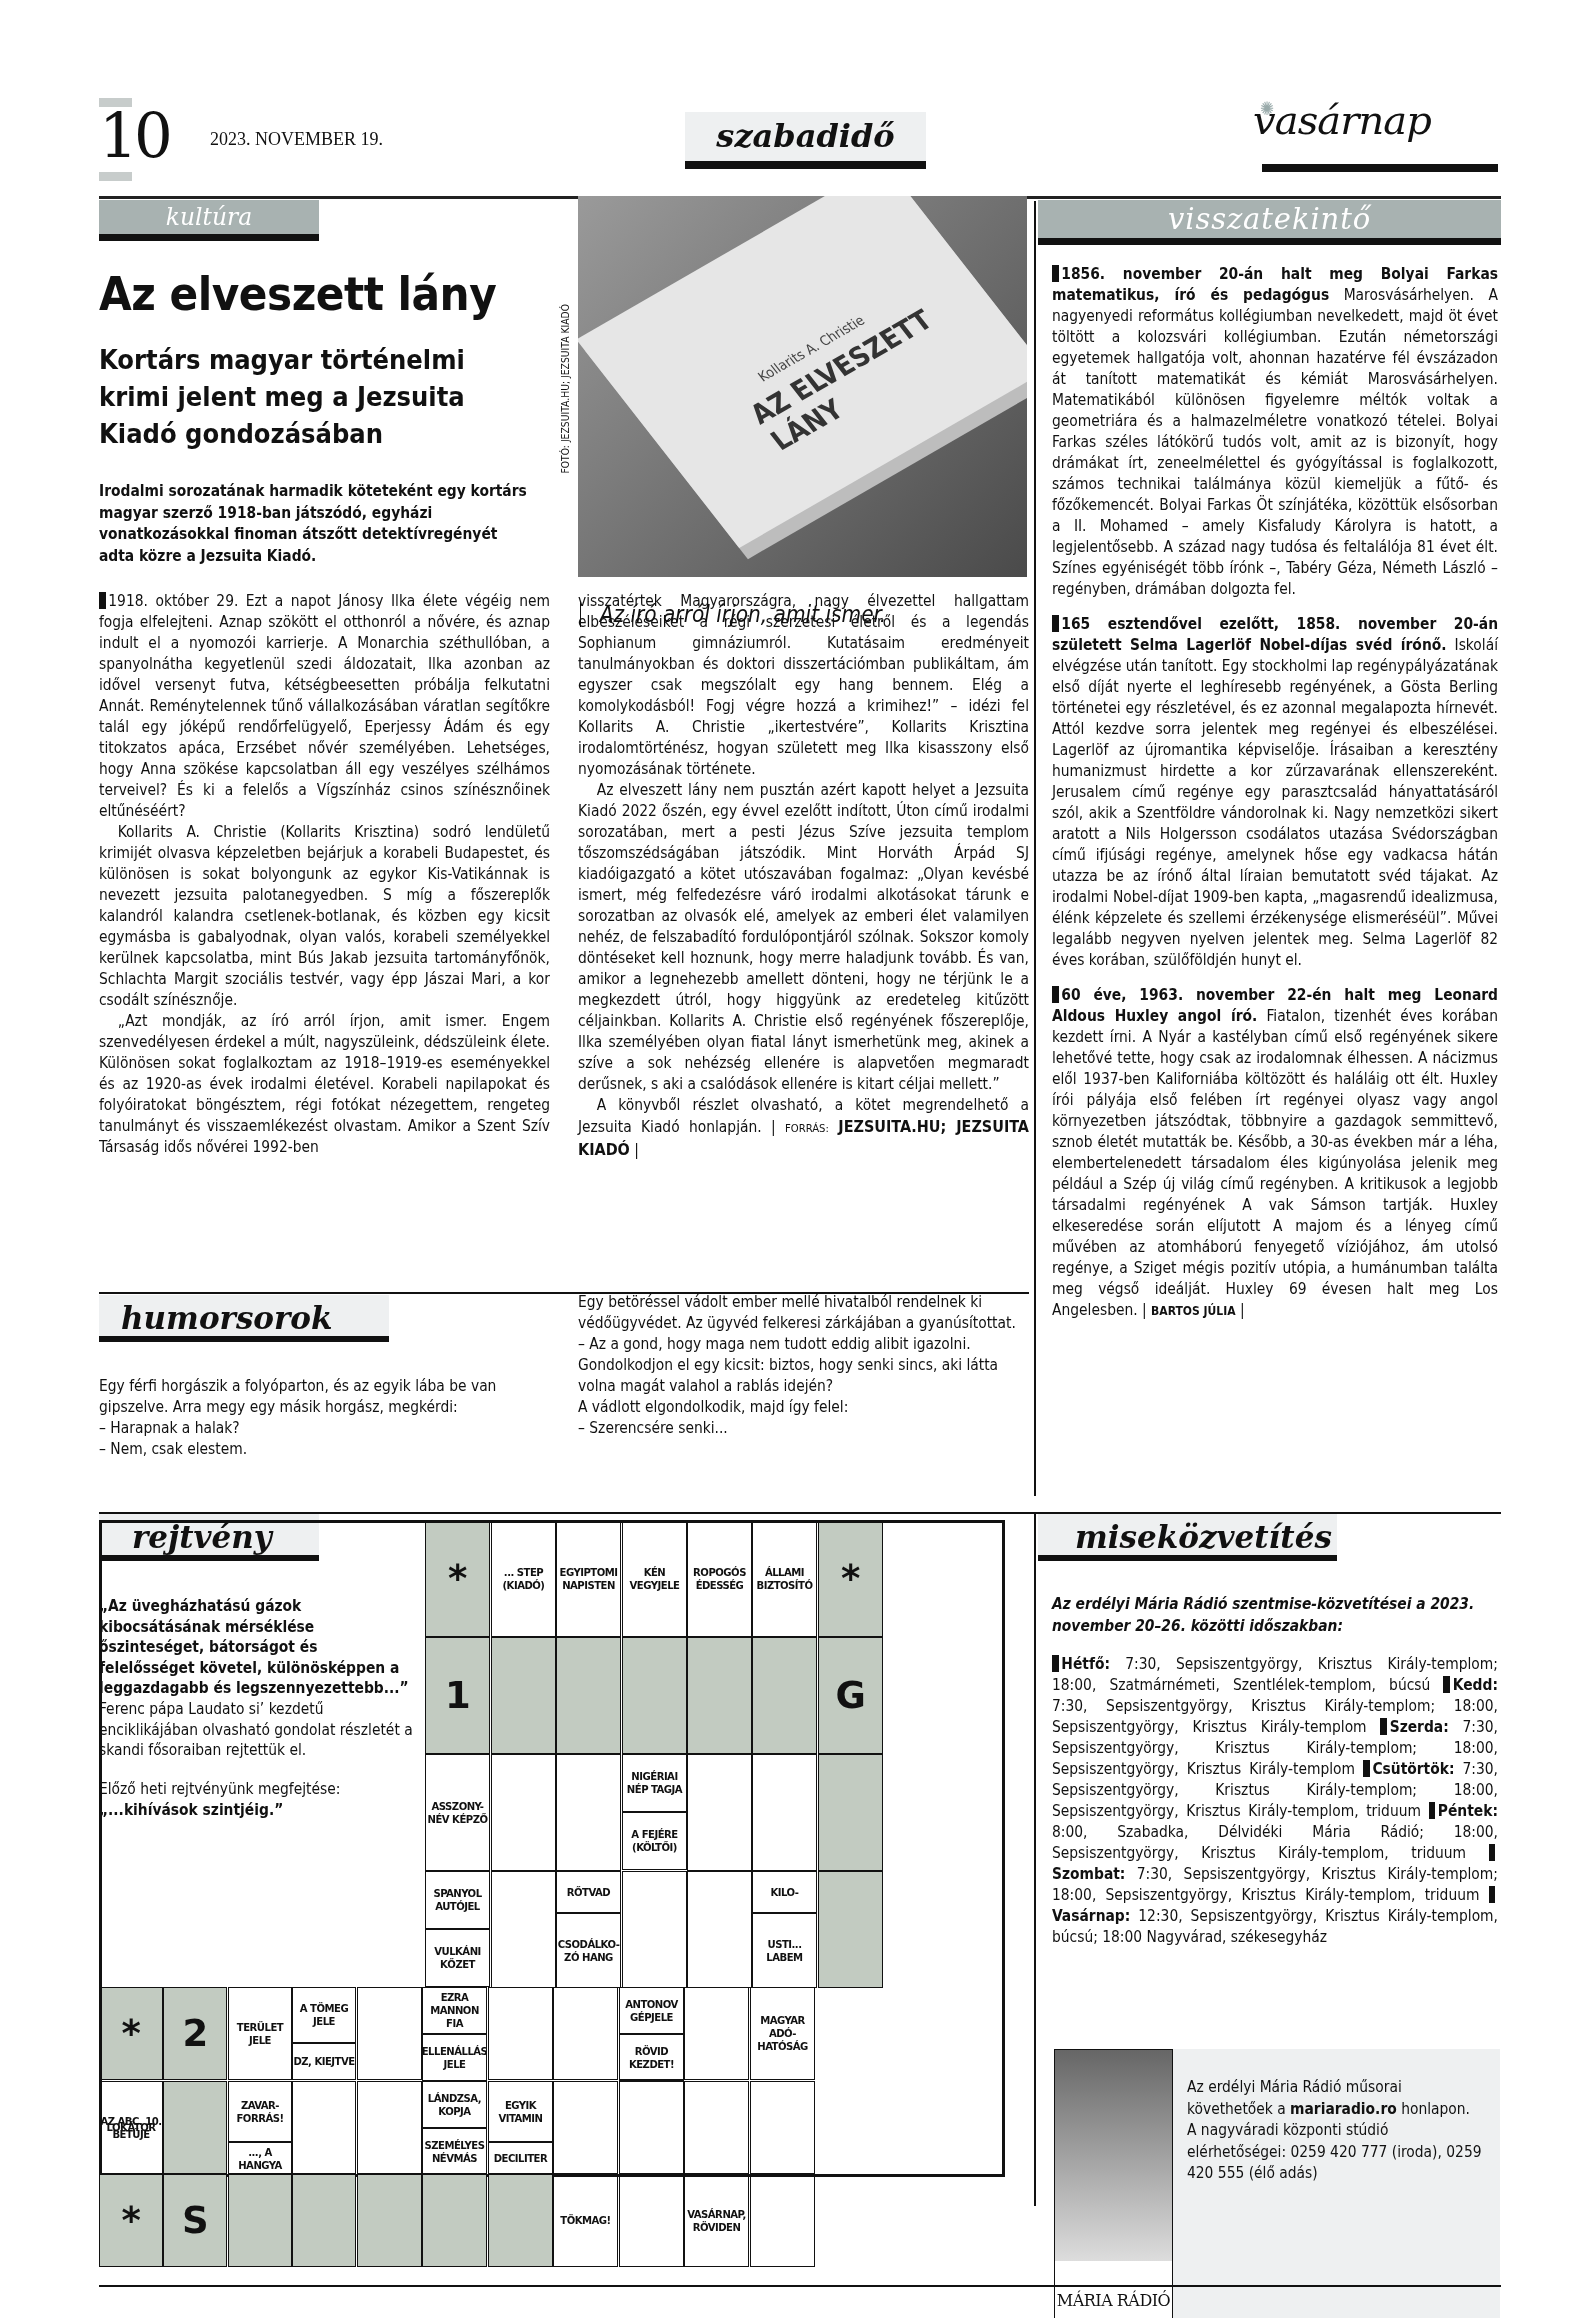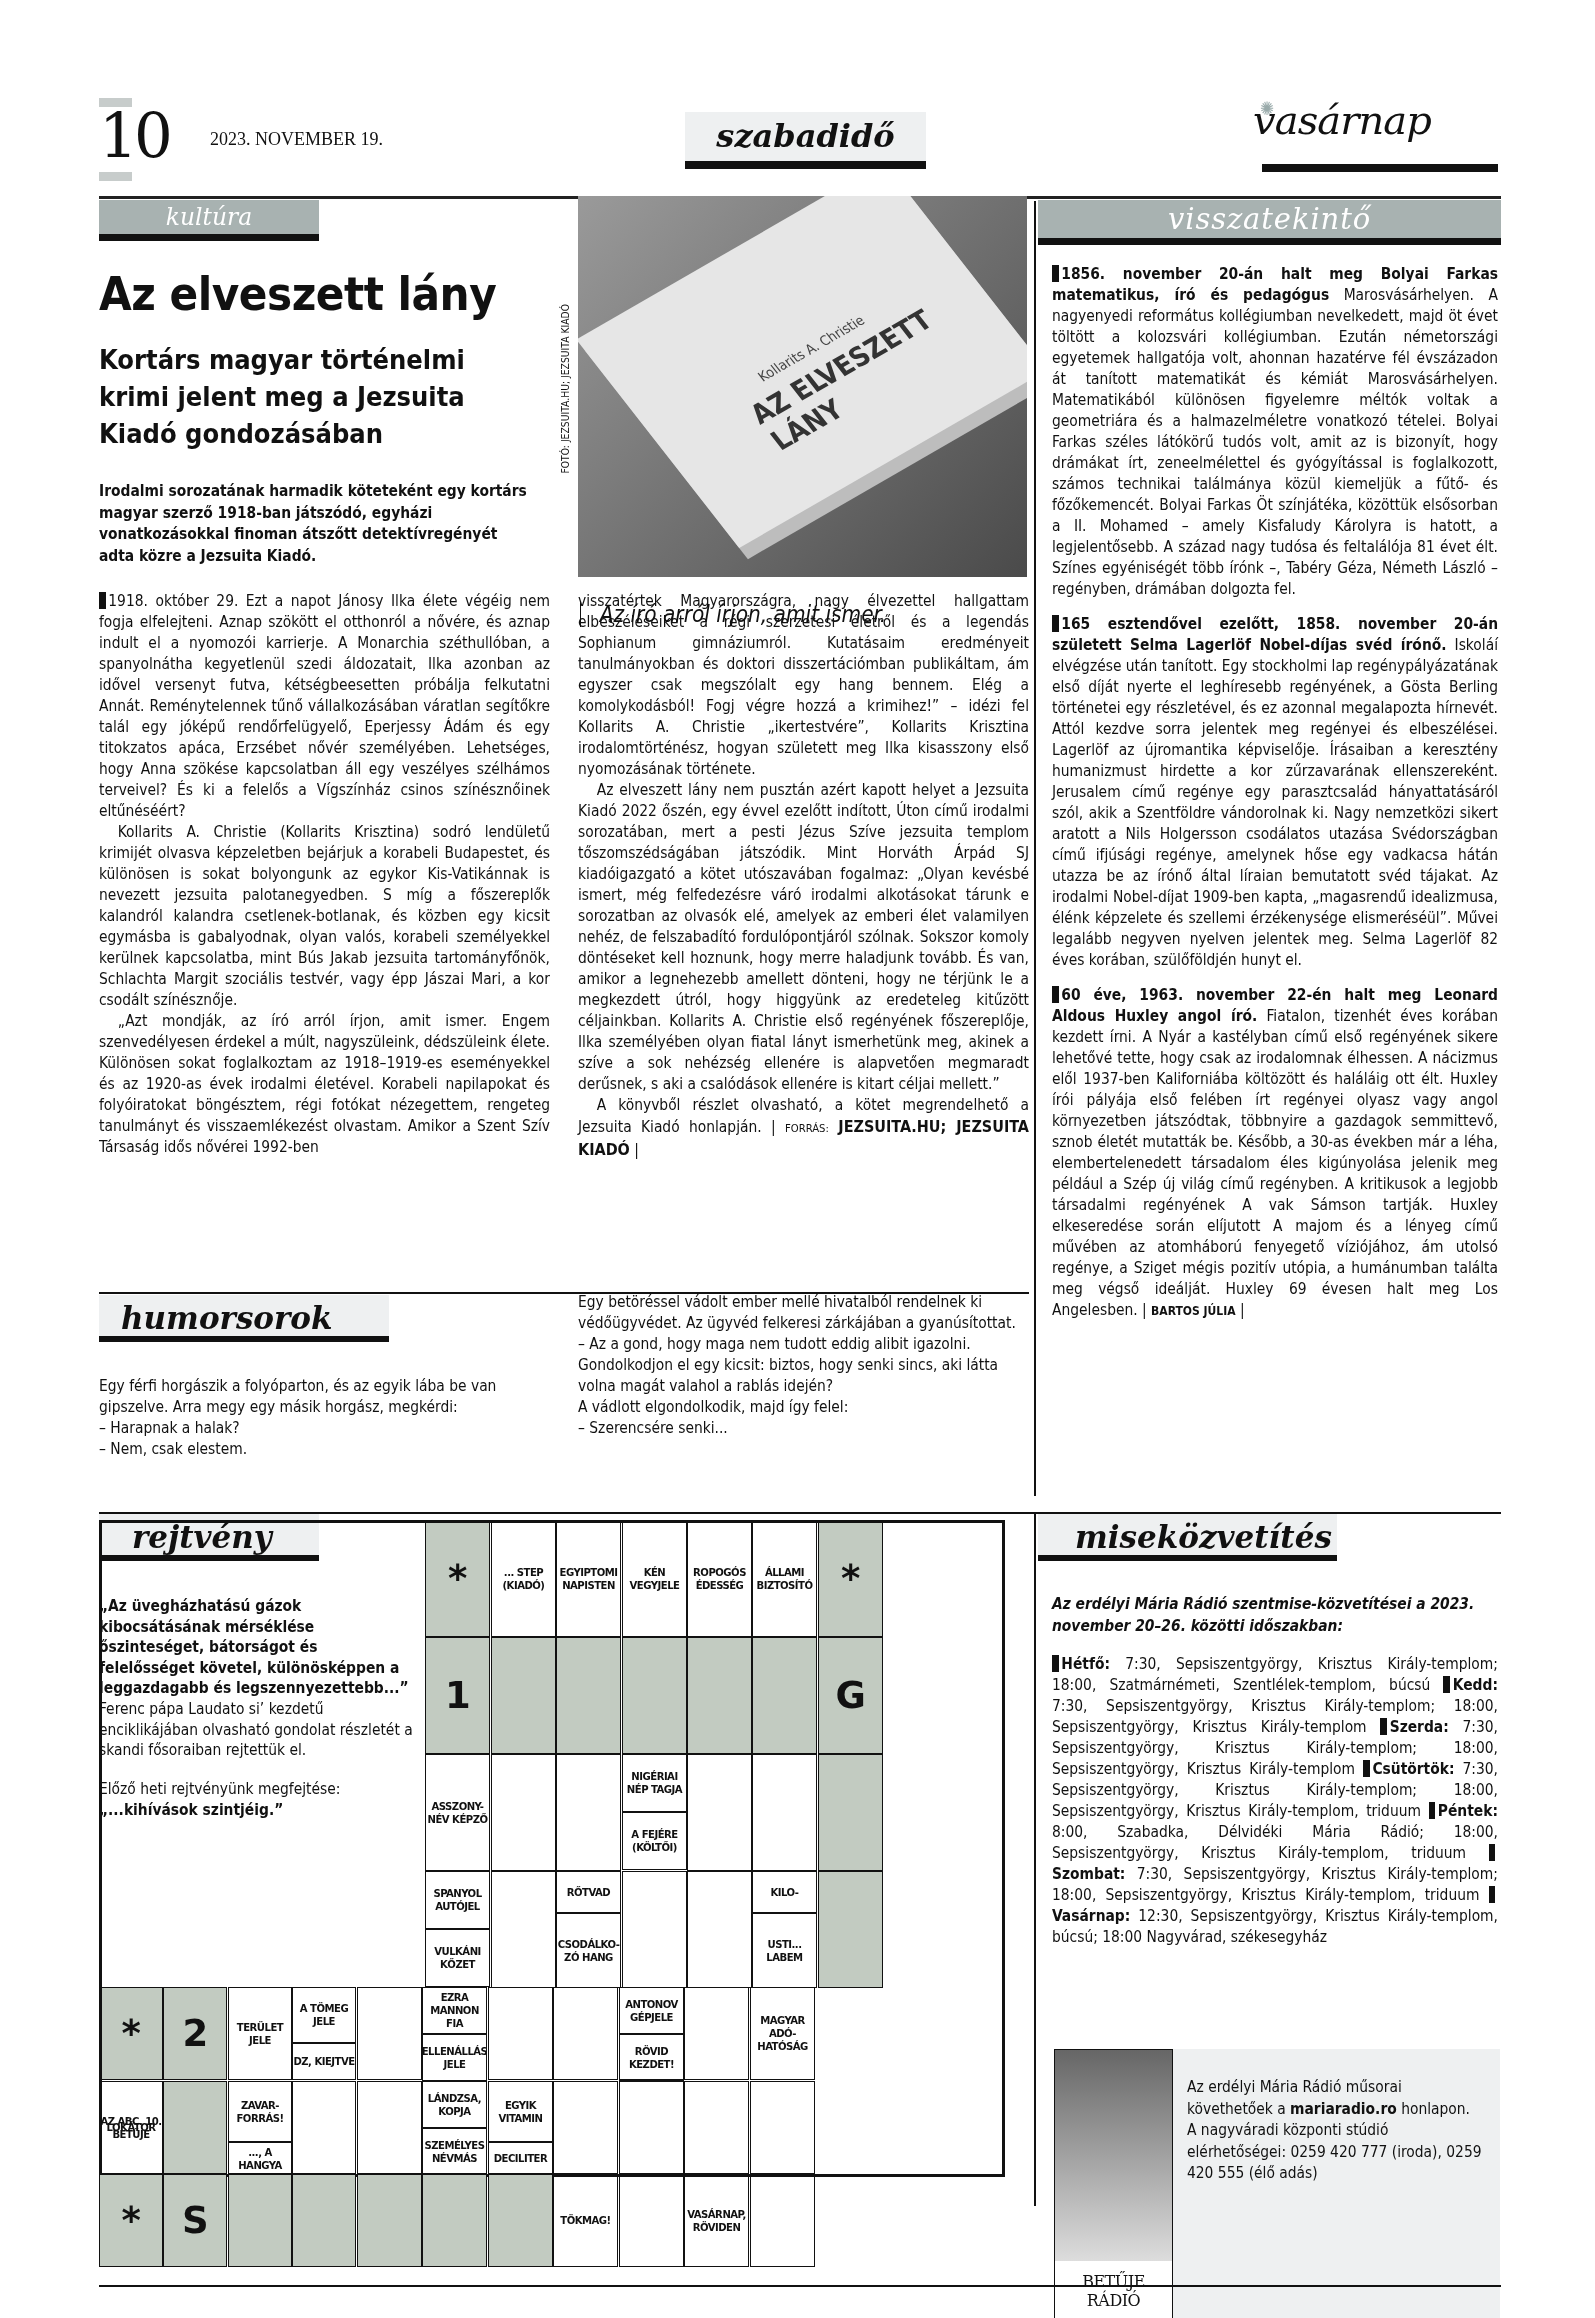--- a/index.html
+++ b/index.html
@@ -209,21 +209,21 @@
     <span class="sq"></span><b>Kedd:</b><span> 7:30, Sepsiszentgyörgy, Krisztus Király-templom; 18:00, Sepsiszentgyörgy, Krisztus Király-templom</span>
     <span class="sq"></span><b>Szerda:</b><span> 7:30, Sepsiszentgyörgy, Krisztus Király-templom; 18:00, Sepsiszentgyörgy, Krisztus Király-templom</span>
     <span class="sq"></span><b>Csütörtök:</b><span> 7:30, Sepsiszentgyörgy, Krisztus Király-templom; 18:00, Sepsiszentgyörgy, Krisztus Király-templom, triduum</span>
     <span class="sq"></span><b>Péntek:</b><span> 8:00, Szabadka, Délvidéki Mária Rádió; 18:00, Sepsiszentgyörgy, Krisztus Király-templom, triduum</span>
     <span class="sq"></span><b>Szombat:</b><span> 7:30, Sepsiszentgyörgy, Krisztus Király-templom; 18:00, Sepsiszentgyörgy, Krisztus Király-templom, triduum</span>
     <span class="sq"></span><b>Vasárnap:</b><span> 12:30, Sepsiszentgyörgy, Krisztus Király-templom, búcsú; 18:00 Nagyvárad, székesegyház</span>
   </p>
 </div>
 
 <div class="abs" style="left:1054px;top:2049px;width:119px;height:304px;border:1.4px solid #111;background:linear-gradient(#666,#ddd 70%,#fff 70%);box-sizing:border-box">
-  <div style="position:absolute;left:0;right:0;bottom:42px;text-align:center;font-family:'DejaVu Serif',serif;font-size:16px;letter-spacing:-0.5px">BETŰJE RÁDIÓ</div>
+  <div style="position:absolute;left:0;right:0;bottom:42px;text-align:center;font-family:'DejaVu Serif',serif;font-size:16px;letter-spacing:-0.5px">MÁRIA RÁDIÓ</div>
 
 </div>
 <div class="abs" style="left:1173px;top:2049px;width:327px;height:304px;background:#eef0f1;padding:28px 14px;box-sizing:border-box;font-size:15.4px;line-height:21.5px">
   <span>Az erdélyi Mária Rádió műsorai követhetőek a </span><b>mariaradio.ro</b><span> honlapon.</span><br>
   <span>A nagyváradi központi stúdió elérhetőségei: 0259 420 777 (iroda), 0259 420 555 (élő adás)</span>
 </div>
 
 <div class="abs" style="left:99px;top:2285px;width:1402px;height:1.9px;background:#111"></div>
 
 

